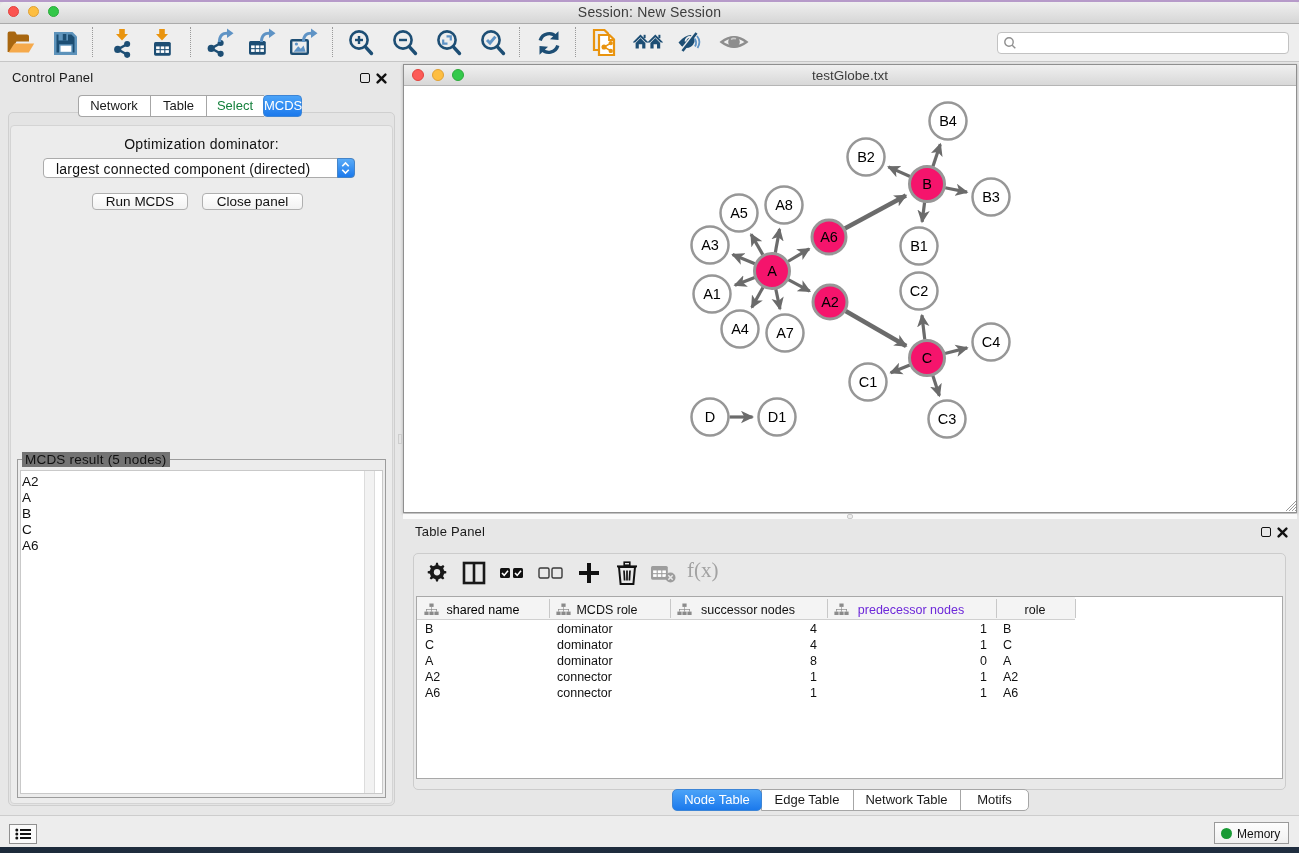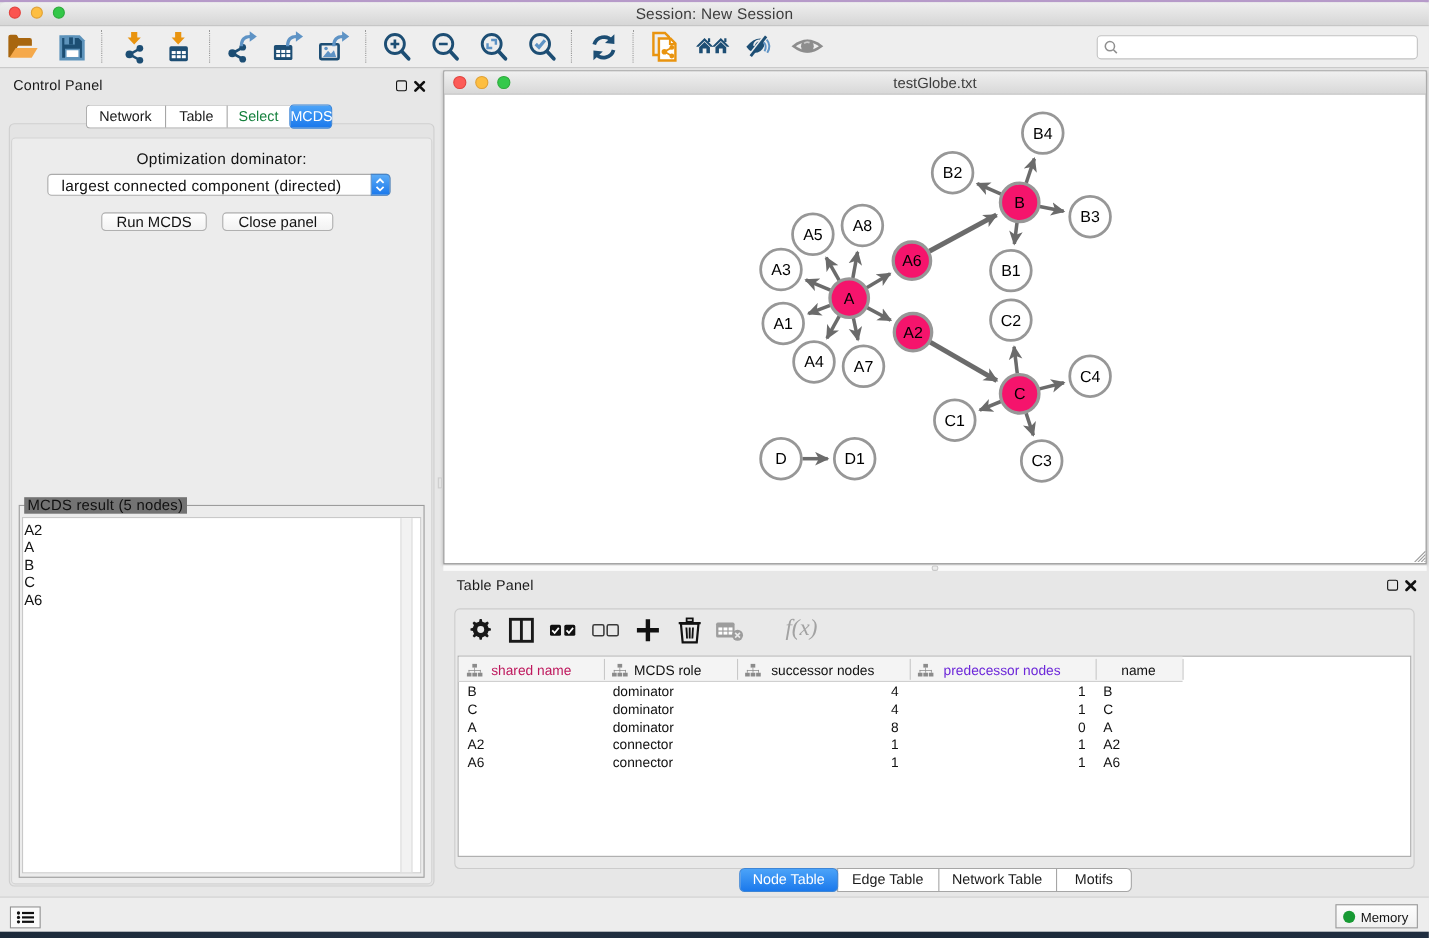--- a/index.html
+++ b/index.html
@@ -320,42 +320,42 @@
         <rect x="2" y="4.2" width="3.4" height="2.6" fill="#fff"></rect>
         <rect x="6.4" y="4.2" width="3.4" height="2.6" fill="#fff"></rect>
         <rect x="10.8" y="4.2" width="3.4" height="2.6" fill="#fff"></rect>
         <rect x="2" y="7.8" width="3.4" height="2.6" fill="#fff"></rect>
         <rect x="6.4" y="7.8" width="3.4" height="2.6" fill="#fff"></rect>
         <rect x="10.8" y="7.8" width="3.4" height="2.6" fill="#fff"></rect>
       </g>
       <circle cx="20.5" cy="17.5" r="5" fill="#9d9d9d"></circle>
       <path d="M18.3,15.3 L22.7,19.7 M22.7,15.3 L18.3,19.7" stroke="#e9e9e9" stroke-width="1.5"></path>
     </svg></div>
-<div style="position:absolute;left:714px;top:558px;width:34px;height:26px;font-family:'Liberation Serif',serif;font-style:italic;font-size:21px;color:#a2a2a2">f(x)</div>
+<div style="position:absolute;left:687px;top:558px;width:34px;height:26px;font-family:'Liberation Serif',serif;font-size:21px;color:#a2a2a2">f(x)</div>
 <div class="abs" style="left:416px;top:596px;width:867px;height:183px;background:#fff;border:1px solid #a8a8a8"></div>
 <div class="abs" style="left:417px;top:597px;width:658px;height:23px;background:#f4f4f4;border-bottom:1px solid #d0d0d0"></div>
 <div class="abs" style="left:549px;top:599px;width:1px;height:19px;background:#c8c8c8"></div>
 <div class="abs" style="left:670px;top:599px;width:1px;height:19px;background:#c8c8c8"></div>
 <div class="abs" style="left:827px;top:599px;width:1px;height:19px;background:#c8c8c8"></div>
 <div class="abs" style="left:996px;top:599px;width:1px;height:19px;background:#c8c8c8"></div>
 <div class="abs" style="left:1075px;top:599px;width:1px;height:19px;background:#c8c8c8"></div>
 <svg width="15" height="13" viewBox="0 0 15 13" style="position:absolute;left:424px;top:603px">
     <g fill="#8b8b8b">
       <rect x="5.4" y="0.5" width="4.2" height="3.4"></rect>
       <rect x="0.4" y="8.6" width="4.2" height="3.4"></rect>
       <rect x="5.4" y="8.6" width="4.2" height="3.4"></rect>
       <rect x="10.4" y="8.6" width="4.2" height="3.4"></rect>
       <path d="M7.2,3.9 L7.8,3.9 L7.8,6 L7.2,6 Z"></path>
       <path d="M2,6 L13,6 L13,6.7 L2,6.7 Z"></path>
       <rect x="2" y="6" width="0.7" height="2.6"></rect>
       <rect x="7.2" y="6" width="0.7" height="2.6"></rect>
       <rect x="12.3" y="6" width="0.7" height="2.6"></rect>
     </g>
   </svg>
-<div class="abs" style="left:403px;top:603px;width:160px;text-align:center;font-size:12.5px;color:#be185d">shared name</div>
+<div class="abs" style="left:403px;top:603px;width:160px;text-align:center;font-size:12.5px;color:#000000">shared name</div>
 <svg width="15" height="13" viewBox="0 0 15 13" style="position:absolute;left:556px;top:603px">
     <g fill="#8b8b8b">
       <rect x="5.4" y="0.5" width="4.2" height="3.4"></rect>
       <rect x="0.4" y="8.6" width="4.2" height="3.4"></rect>
       <rect x="5.4" y="8.6" width="4.2" height="3.4"></rect>
       <rect x="10.4" y="8.6" width="4.2" height="3.4"></rect>
       <path d="M7.2,3.9 L7.8,3.9 L7.8,6 L7.2,6 Z"></path>
       <path d="M2,6 L13,6 L13,6.7 L2,6.7 Z"></path>
       <rect x="2" y="6" width="0.7" height="2.6"></rect>
       <rect x="7.2" y="6" width="0.7" height="2.6"></rect>
@@ -384,21 +384,21 @@
       <rect x="5.4" y="8.6" width="4.2" height="3.4"></rect>
       <rect x="10.4" y="8.6" width="4.2" height="3.4"></rect>
       <path d="M7.2,3.9 L7.8,3.9 L7.8,6 L7.2,6 Z"></path>
       <path d="M2,6 L13,6 L13,6.7 L2,6.7 Z"></path>
       <rect x="2" y="6" width="0.7" height="2.6"></rect>
       <rect x="7.2" y="6" width="0.7" height="2.6"></rect>
       <rect x="12.3" y="6" width="0.7" height="2.6"></rect>
     </g>
   </svg>
 <div class="abs" style="left:831px;top:603px;width:160px;text-align:center;font-size:12.5px;color:#6d28d9">predecessor nodes</div>
-<div class="abs" style="left:955px;top:603px;width:160px;text-align:center;font-size:12.5px;color:#111">name</div>
+<div class="abs" style="left:955px;top:603px;width:160px;text-align:center;font-size:12.5px;color:#111">role</div>
 <div class="abs" style="left:425px;top:622px;font-size:12.5px;color:#111">B</div>
 <div class="abs" style="left:557px;top:622px;font-size:12.5px;color:#111">dominator</div>
 <div class="abs" style="left:700px;top:622px;width:117px;text-align:right;font-size:12.5px;color:#111">4</div>
 <div class="abs" style="left:870px;top:622px;width:117px;text-align:right;font-size:12.5px;color:#111">1</div>
 <div class="abs" style="left:1003px;top:622px;font-size:12.5px;color:#111">B</div>
 <div class="abs" style="left:425px;top:638px;font-size:12.5px;color:#111">C</div>
 <div class="abs" style="left:557px;top:638px;font-size:12.5px;color:#111">dominator</div>
 <div class="abs" style="left:700px;top:638px;width:117px;text-align:right;font-size:12.5px;color:#111">4</div>
 <div class="abs" style="left:870px;top:638px;width:117px;text-align:right;font-size:12.5px;color:#111">1</div>
 <div class="abs" style="left:1003px;top:638px;font-size:12.5px;color:#111">C</div>

